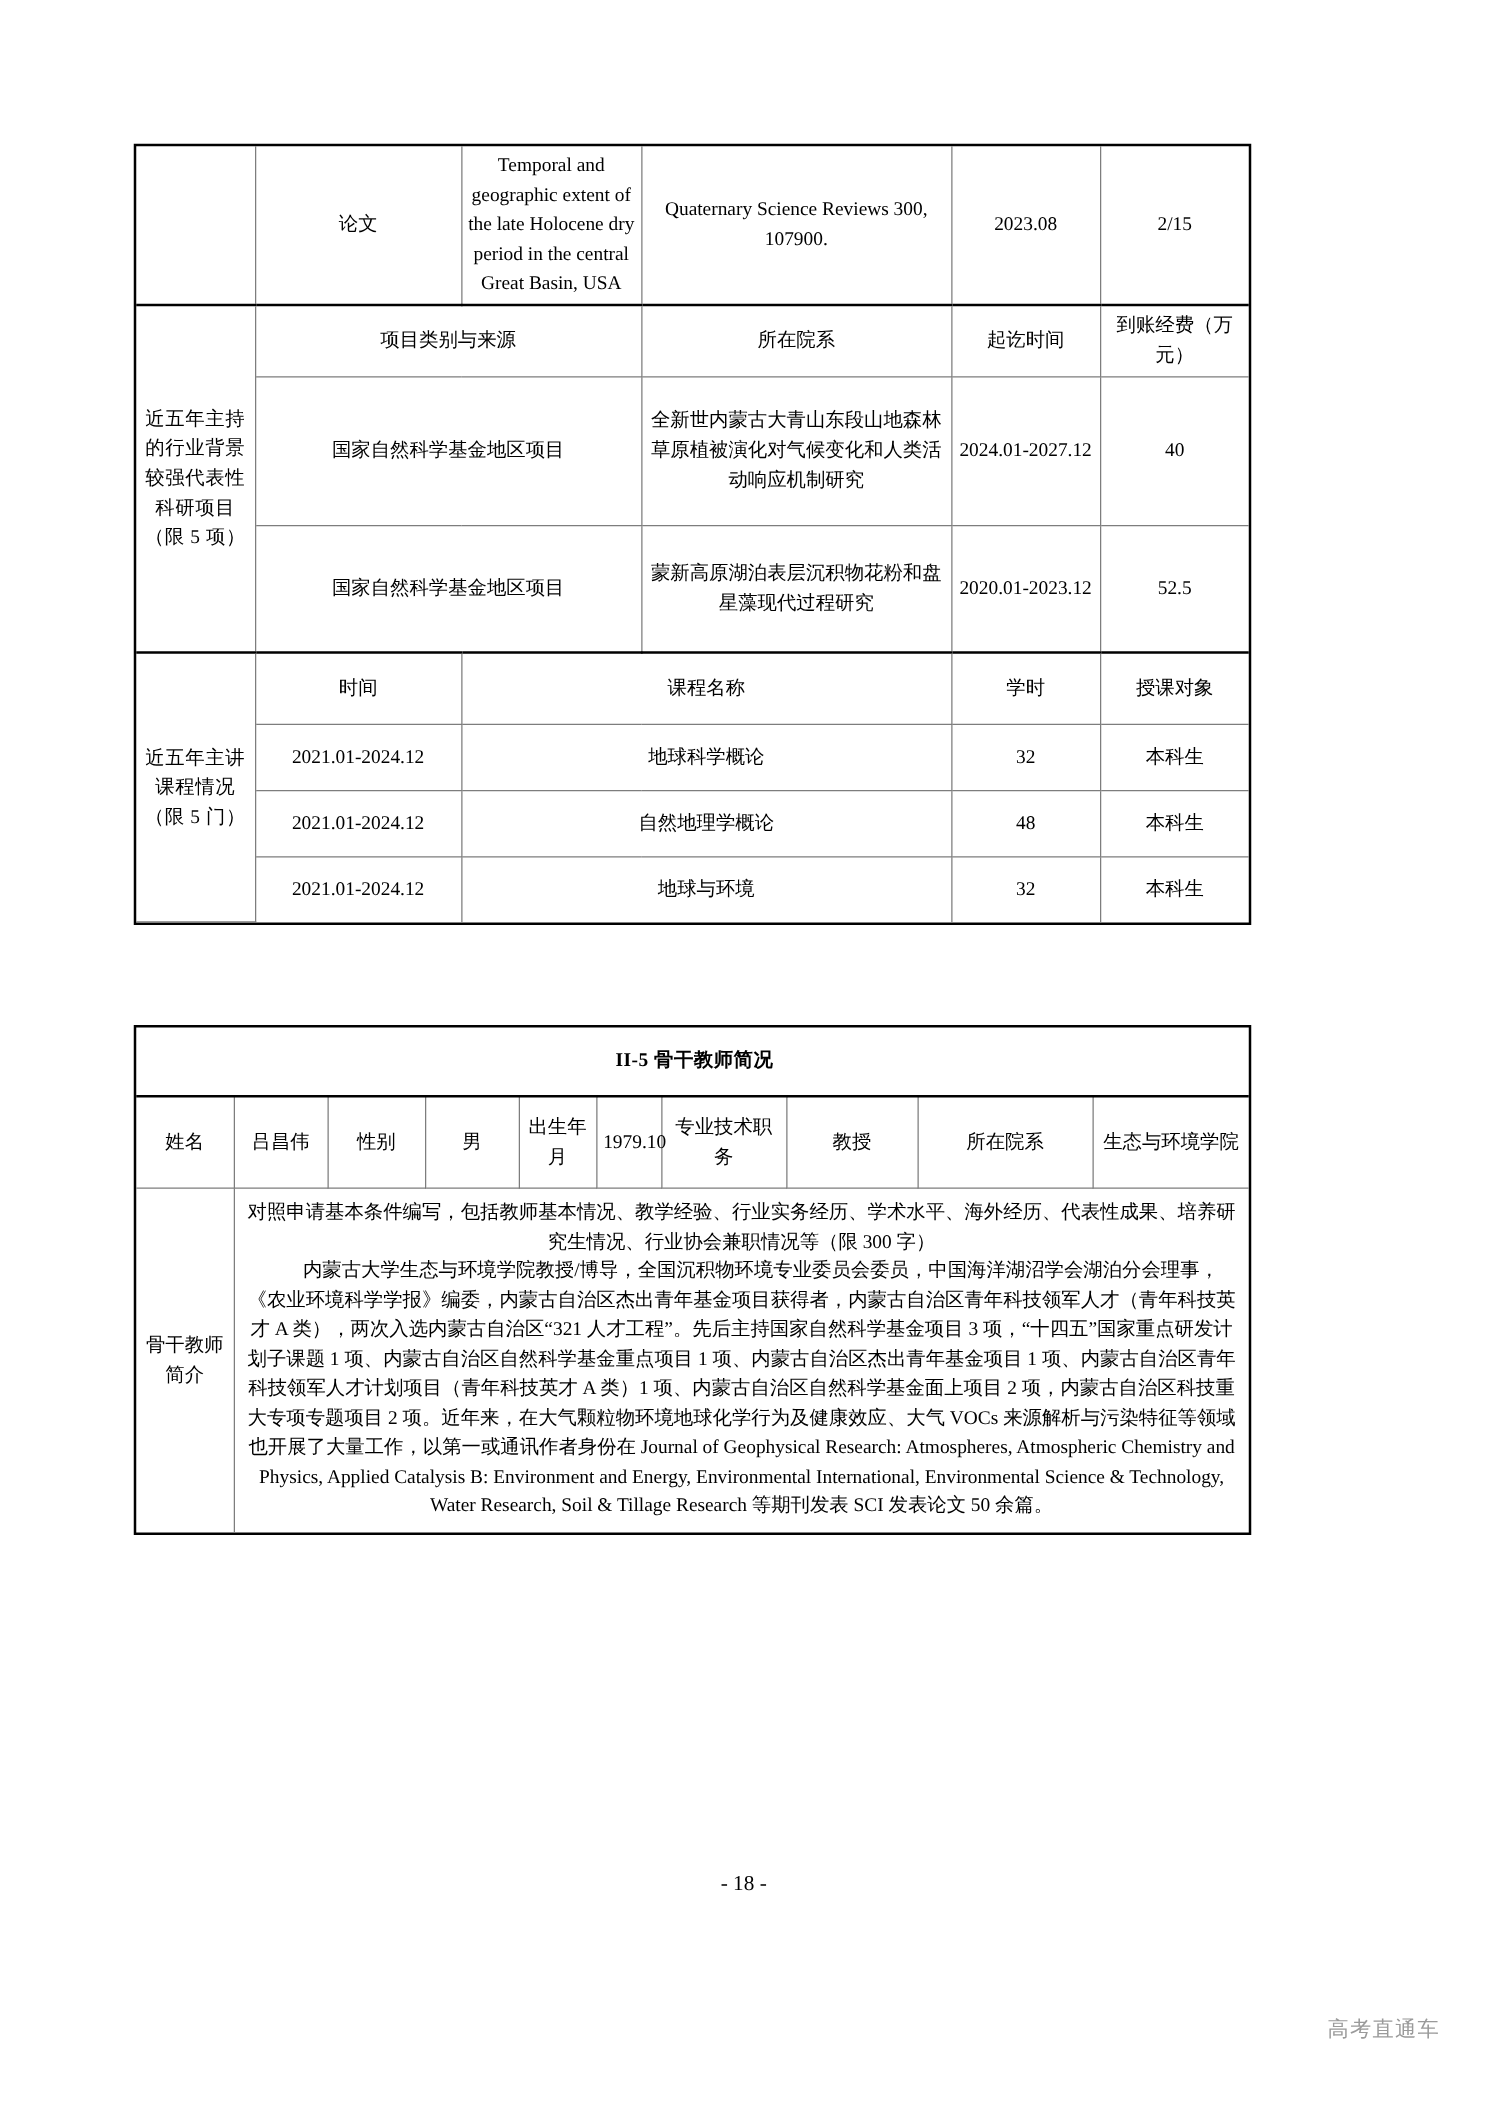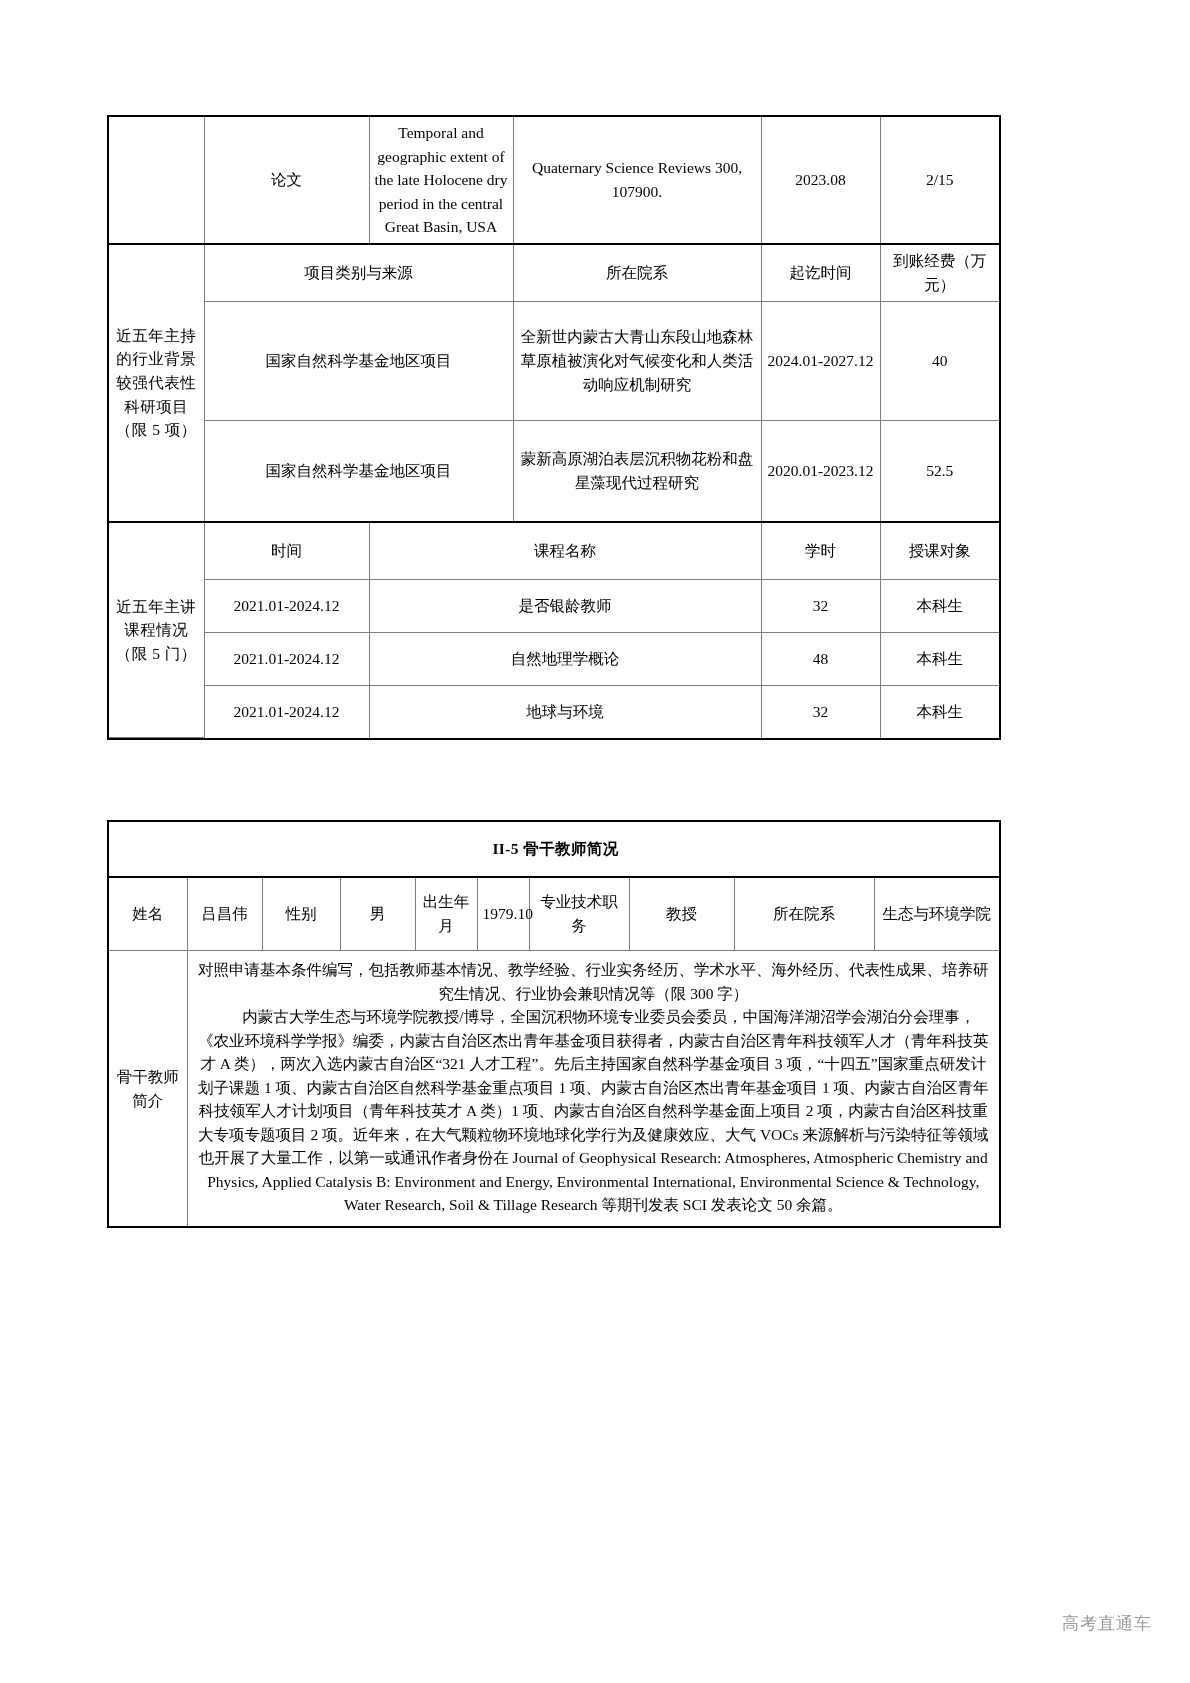--- a/index.html
+++ b/index.html
@@ -166,21 +166,21 @@
       <tr>
         <td rowspan="4" class="thick-top rowlabel tight" style="border-left:none">近五年主讲课程情况（限 5 门）</td>
         <td class="thick-top cn" style="height:48px">时间</td>
         <td colspan="2" class="thick-top cn">课程名称</td>
         <td class="thick-top cn">学时</td>
         <td class="thick-top cn" style="border-right:none">授课对象</td>
       </tr>
 
       <tr>
         <td class="en" style="height:44px">2021.01-2024.12</td>
-        <td colspan="2" class="cn">是否银龄教师</td>
+        <td colspan="2" class="cn">地球科学概论</td>
         <td class="en">32</td>
         <td class="cn" style="border-right:none">本科生</td>
       </tr>
 
       <tr>
         <td class="en" style="height:44px">2021.01-2024.12</td>
         <td colspan="2" class="cn">自然地理学概论</td>
         <td class="en">48</td>
         <td class="cn" style="border-right:none">本科生</td>
       </tr>
@@ -234,15 +234,16 @@
         <td class="cn tight" style="border-left:none;border-bottom:none">骨干教师简介</td>
         <td colspan="9" class="bio-cell" style="border-right:none;border-bottom:none">
           <p>对照申请基本条件编写，包括教师基本情况、教学经验、行业实务经历、学术水平、海外经历、代表性成果、培养研究生情况、行业协会兼职情况等（限 300 字）</p>
           <p class="indent">内蒙古大学生态与环境学院教授/博导，全国沉积物环境专业委员会委员，中国海洋湖沼学会湖泊分会理事，《农业环境科学学报》编委，内蒙古自治区杰出青年基金项目获得者，内蒙古自治区青年科技领军人才（青年科技英才 A 类），两次入选内蒙古自治区“321 人才工程”。先后主持国家自然科学基金项目 3 项，“十四五”国家重点研发计划子课题 1 项、内蒙古自治区自然科学基金重点项目 1 项、内蒙古自治区杰出青年基金项目 1 项、内蒙古自治区青年科技领军人才计划项目（青年科技英才 A 类）1 项、内蒙古自治区自然科学基金面上项目 2 项，内蒙古自治区科技重大专项专题项目 2 项。近年来，在大气颗粒物环境地球化学行为及健康效应、大气 VOCs 来源解析与污染特征等领域也开展了大量工作，以第一或通讯作者身份在 Journal of Geophysical Research: Atmospheres, Atmospheric Chemistry and Physics, Applied Catalysis B: Environment and Energy, Environmental International, Environmental Science &amp; Technology, Water Research, Soil &amp; Tillage Research 等期刊发表 SCI 发表论文 50 余篇。</p>
         </td>
       </tr>
     </tbody>
       </table>
   </div>
 
+  <div id="page-number">- 18 -</div>
   <div id="watermark">高考直通车</div>
 
 </div>
 
 </body></html>

